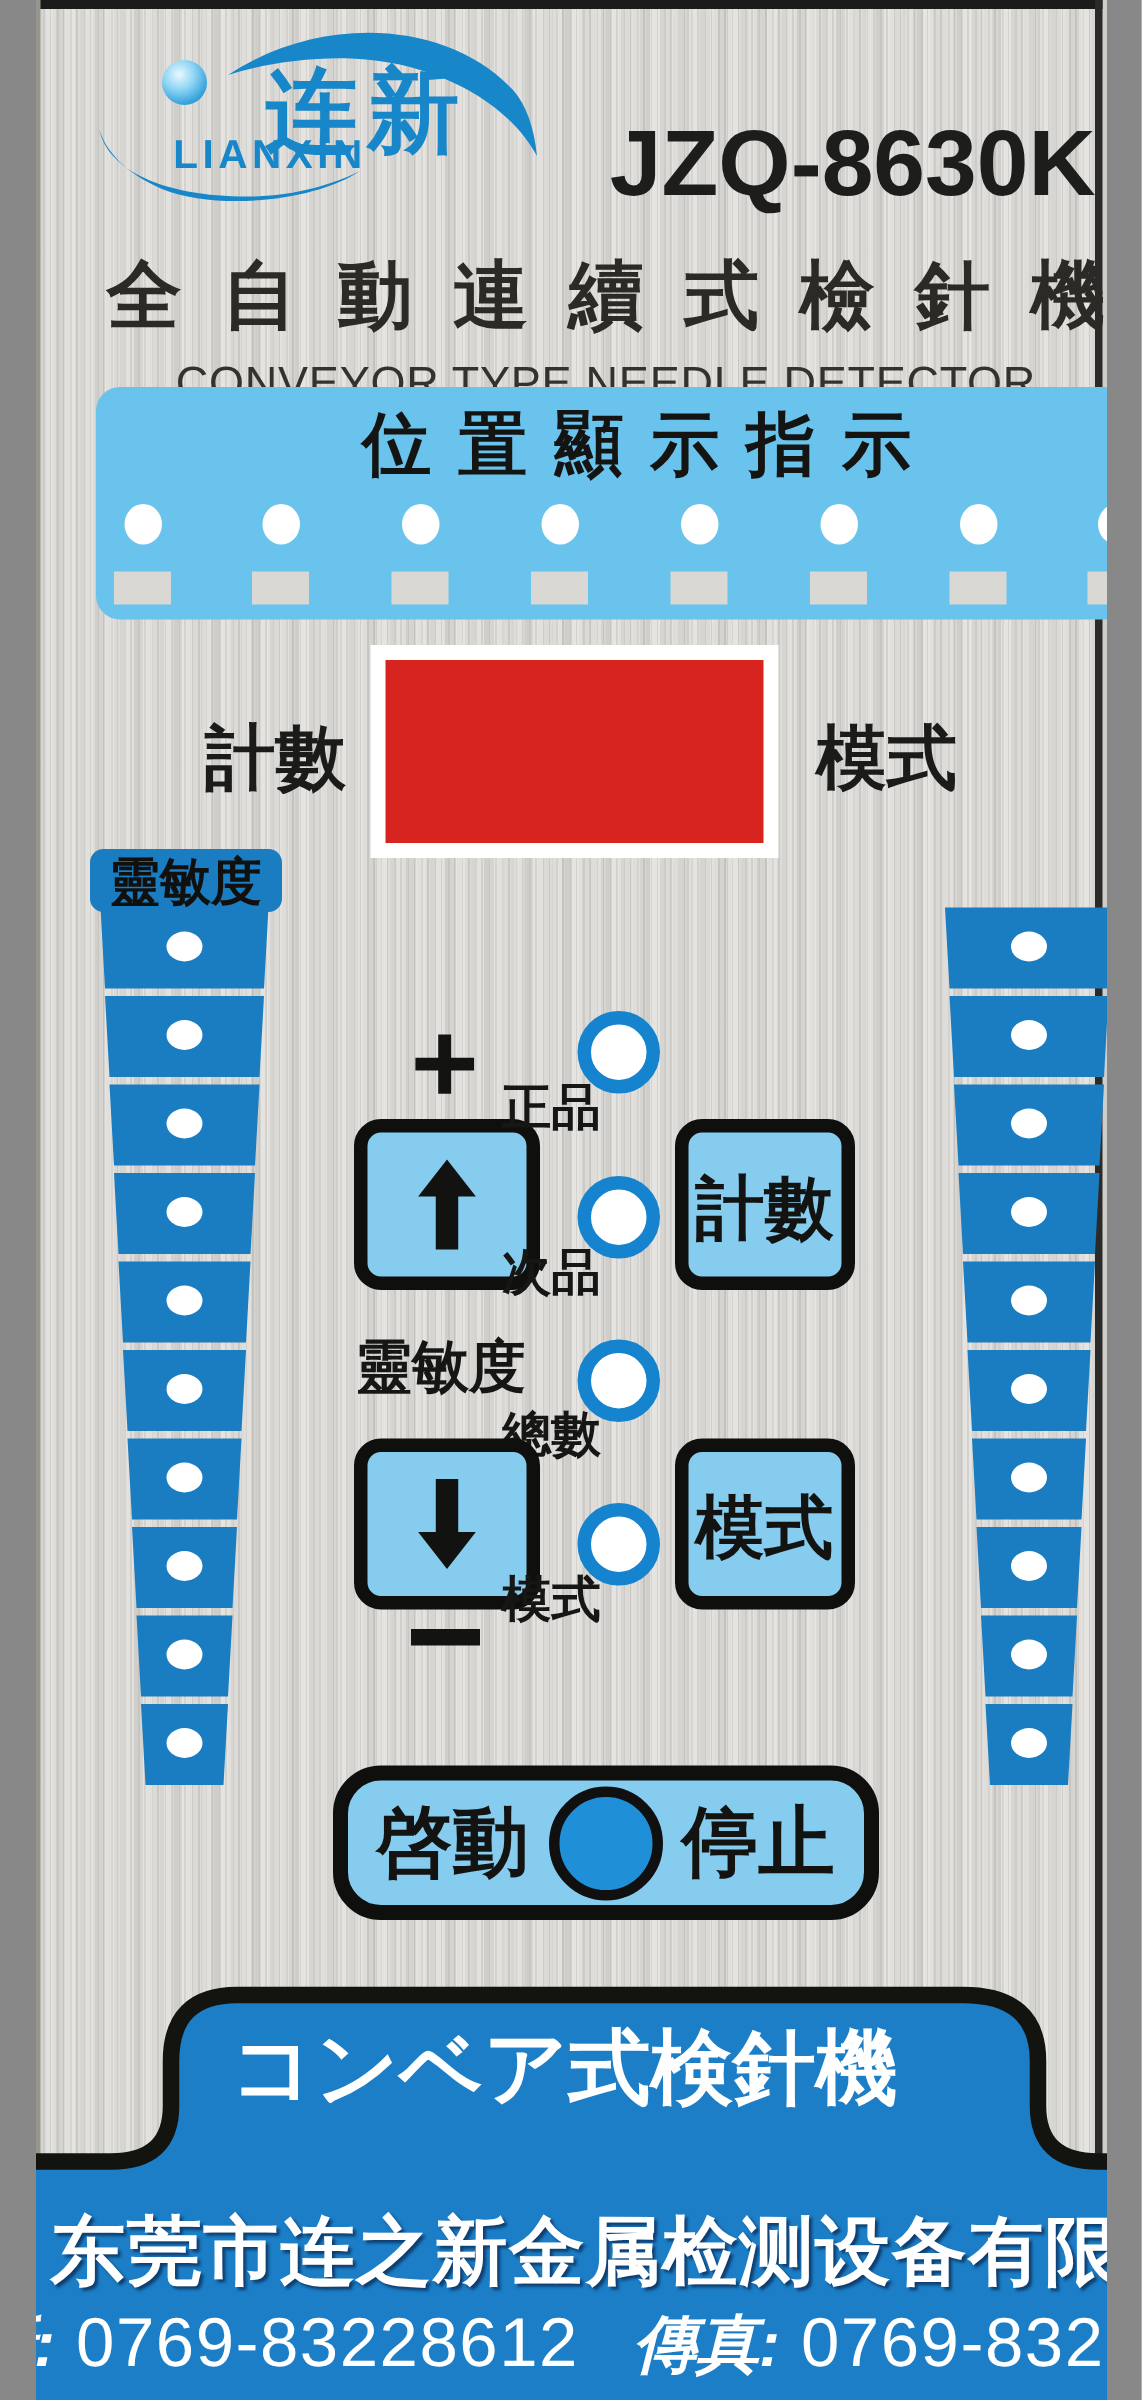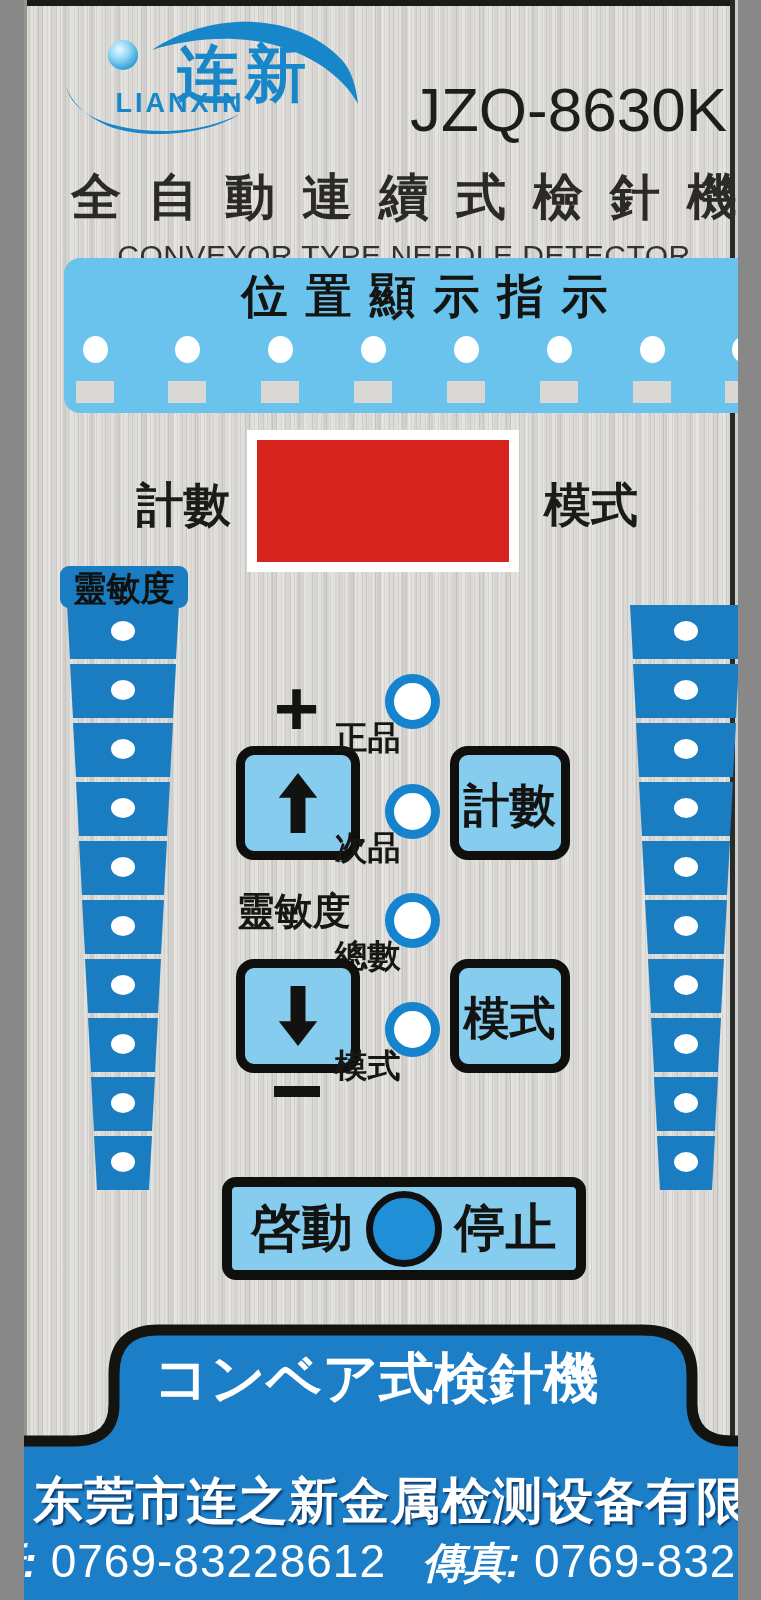--- a/index.html
+++ b/index.html
@@ -11,21 +11,21 @@
       repeating-linear-gradient(90deg, #d6d5d1 0 7px, #deddd9 7px 13px, #cfceca 13px 19px, #e1e0dc 19px 26px),
       #d6d5d1;
   }
   .abs{position:absolute;}
   
   .frame-top{left:0;top:0;width:761px;height:6px;background:#1b1b1b;}
   .frame-right{right:3px;top:0;width:5px;height:1443px;background:#2a2a28;}
   .frame-right-edge{right:0;top:0;width:3px;height:1443px;background:#cfcecb;}
   .frame-left{left:0;top:0;width:3px;height:1443px;background:#98978f;}
   
-  .model{left:352px;top:74px;width:386px;text-align:center;font-size:62px;font-weight:normal;color:#1d1d1b;}
+  .model{left:352px;top:74px;width:386px;text-align:center;font-size:62px;font-weight:bold;color:#1d1d1b;}
   .title-cn{left:0;top:164px;width:761px;text-align:center;font-size:50px;font-weight:bold;color:#2b2a26;letter-spacing:27px;padding-left:27px;box-sizing:border-box;white-space:nowrap;}
   .title-en{left:0;top:219px;width:761px;text-align:center;font-size:30px;color:#33322e;letter-spacing:.5px;white-space:nowrap;margin-top:20px;}
   
   .pos-panel{left:40px;top:258px;width:682px;height:155px;background:#69c3ec;border-radius:16px;padding-left:40px;}
   .pos-title{position:absolute;left:0;top:8px;width:100%;text-align:center;font-size:46px;font-weight:bold;color:#141412;letter-spacing:18px;padding-left:18px;box-sizing:border-box;white-space:nowrap;}
   .pos-led-row{position:absolute;left:19px;right:28px;top:78px;display:flex;justify-content:space-between;}
   .pos-led{width:25px;height:27px;border-radius:50%;background:#fff;}
   .pos-square-row{position:absolute;left:12px;right:22px;top:123px;display:flex;justify-content:space-between;}
   .pos-square{width:38px;height:22px;background:#d9d8d4;}
   
@@ -47,21 +47,21 @@
   .btn-down{left:212px;top:959px;}
   .txt-btn{width:120px;height:114px;background:#85ccef;border:9px solid #0f0f0d;border-radius:18px;box-sizing:border-box;text-align:center;font-size:46px;font-weight:bold;color:#131311;line-height:100px;cursor:pointer;}
   .btn-count{left:426px;top:746px;}
   .btn-mode{left:426px;top:959px;}
   .led-ring{left:361px;width:37px;height:37px;border:9px solid #1583cd;border-radius:50%;background:#fff;box-sizing:content-box;}
   .led-a{top:674px;}.led-b{top:784px;}.led-c{top:893px;}.led-d{top:1002px;}
   .led-label{left:311px;width:140px;font-size:33px;font-weight:bold;color:#161614;white-space:nowrap;}
   .lbl-a{top:716px;}.lbl-b{top:826px;}.lbl-c{top:934px;}.lbl-d{top:1044px;}
   .mid-sens-label{left:200px;top:886px;width:140px;text-align:center;font-size:38px;font-weight:bold;color:#161614;white-space:nowrap;}
   
-  .startstop{left:198px;top:1177px;width:364px;height:103px;background:#85ccef;border:10px solid #0f0f0d;border-radius:14px;box-sizing:border-box;display:flex;align-items:center;justify-content:center;gap:13px;cursor:pointer;}
+  .startstop{left:198px;top:1177px;width:364px;height:103px;background:#85ccef;border:10px solid #0f0f0d;border-radius:32px;box-sizing:border-box;display:flex;align-items:center;justify-content:center;gap:13px;cursor:pointer;}
   .startstop .lab{font-size:51px;font-weight:bold;color:#131311;white-space:nowrap;}
   .ss-circle{width:62px;height:62px;background:#1f8fd7;border:7px solid #101010;border-radius:50%;}
   
   .footer-svg{left:0;top:1318px;}
   .tab-title{left:130px;top:1342px;width:500px;font-size:55px;font-weight:bold;color:#ffffff;white-space:nowrap;}
   .company{left:10px;top:1468px;width:741px;text-align:center;font-size:50px;font-weight:bold;color:#ffffff;letter-spacing:1px;white-space:nowrap;text-shadow:2px 2px 2px rgba(5,10,40,.55);}
   .phone-row{left:0;top:1534px;width:761px;display:flex;justify-content:center;align-items:baseline;gap:14px;color:#fff;white-space:nowrap;}
   .phone-label{font-size:42px;font-weight:bold;font-style:italic;}
   .phone-num{font-size:46px;letter-spacing:1px;margin-right:22px;}
   .phone-num:last-child{margin-right:0;}

